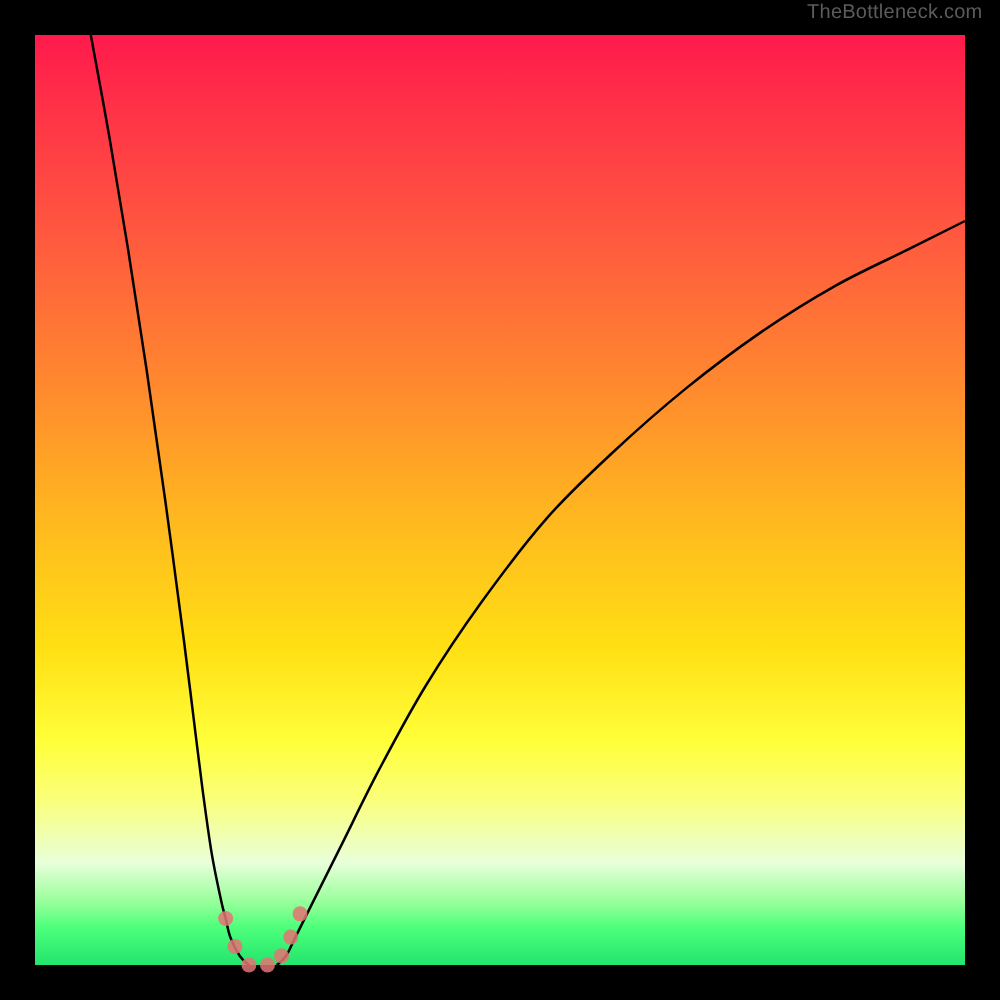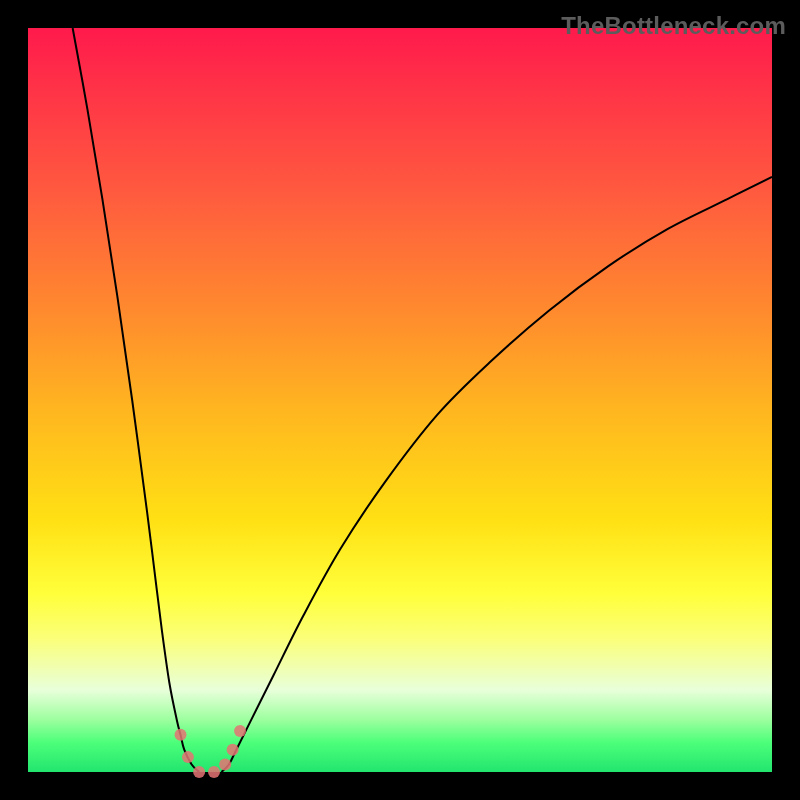--- a/index.html
+++ b/index.html
@@ -27,25 +27,25 @@
       #ffff3a 76%,
       #fbff78 82%,
       #e8ffda 89%,
       #9cff9e 93%,
       #4dff7a 96%,
       #22e56e 100%
     );
   }
   .watermark {
     position: absolute;
-    top: 12px;
+    top: 1px;
     right: 14px;
     color: #5c5c5c;
-    font-size: 24px;
-    font-weight: 700;
+    font-size: 16px;
+    font-weight: 400;
     letter-spacing: 0.2px;
     z-index: 10;
   }
   svg.curves {
     position: absolute;
     left: 0; top: 0;
     width: 744px;
     height: 744px;
     overflow: visible;
   }

